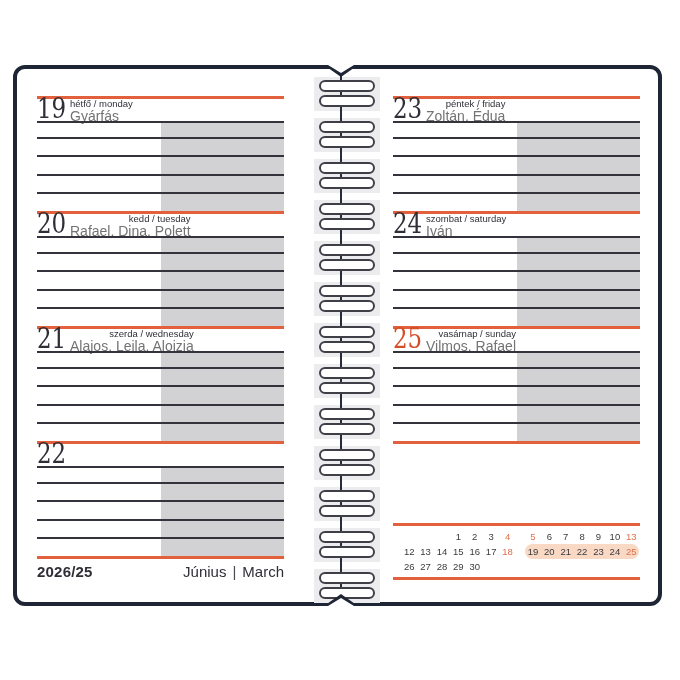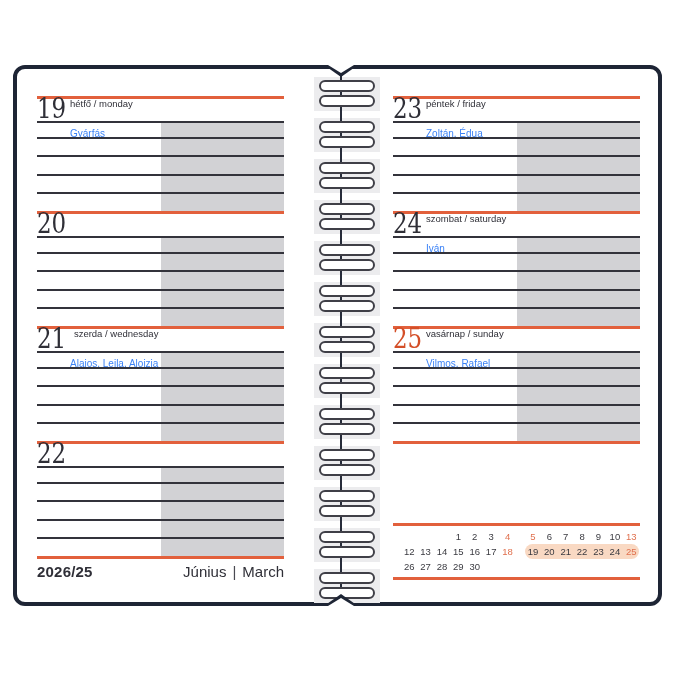--- a/index.html
+++ b/index.html
@@ -11,21 +11,21 @@
   .day-col{position:absolute;top:27px;width:247px;}
   .col-left{left:20px;}
   .col-right{left:376px;}
   .day-block{position:relative;width:247px;height:115px;}
   .rule-orange{position:absolute;left:0;top:0;width:100%;height:3px;background:#E2603C;}
   .day-num{position:absolute;left:0;top:1px;font-family:"DejaVu Serif",serif;font-size:28px;
            line-height:24px;font-weight:400;transform:scaleX(.82);transform-origin:left top;color:#2F2F37;}
   .day-num.red{color:#D44F28;}
   .day-head{position:absolute;left:33px;top:3px;}
   .day-label{font-size:9.5px;line-height:10px;color:#2F2F37;text-align:right;}
-  .day-names{font-size:10px;line-height:13px;margin-top:18px;color:#3b82f6;font-weight:400;}
+  .day-names{font-size:14px;line-height:13px;margin-top:1px;color:#737373;font-weight:400;}
   .head-line{position:absolute;left:0;top:25px;width:100%;height:2px;background:#33333B;z-index:2;}
   .gray-block{position:absolute;left:50%;right:0;top:27px;bottom:0;background:#D2D2D5;z-index:0;}
   .nline{position:absolute;left:0;width:100%;height:2px;background:#33333B;z-index:2;}
   .nl1{top:41px;} .nl2{top:59px;} .nl3{top:78px;} .nl4{top:96px;}
   
   .footer-rule{position:absolute;left:20px;top:487px;width:247px;height:3px;background:#E2603C;}
   .page-footer{position:absolute;left:20px;top:494px;width:247px;display:flex;
                justify-content:space-between;align-items:baseline;font-size:15px;color:#2F2F37;}
   .week{font-weight:700;letter-spacing:.2px;}
   .month{font-weight:500;}
@@ -73,20 +73,24 @@
     <div class="head-line"></div>
     <div class="nline nl1"></div>
     <div class="nline nl2"></div>
     <div class="nline nl3"></div>
     <div class="nline nl4"></div>
   </div>
 
   <div class="day-block">
     <div class="rule-orange"></div>
     <div class="day-num">20</div>
+    <div class="day-head">
+      <div class="day-label">kedd / tuesday</div>
+      <div class="day-names">Rafael, Dina, Polett</div>
+    </div>
     <div class="gray-block"></div>
     <div class="head-line"></div>
     <div class="nline nl1"></div>
     <div class="nline nl2"></div>
     <div class="nline nl3"></div>
     <div class="nline nl4"></div>
   </div>
 
   <div class="day-block">
     <div class="rule-orange"></div>

